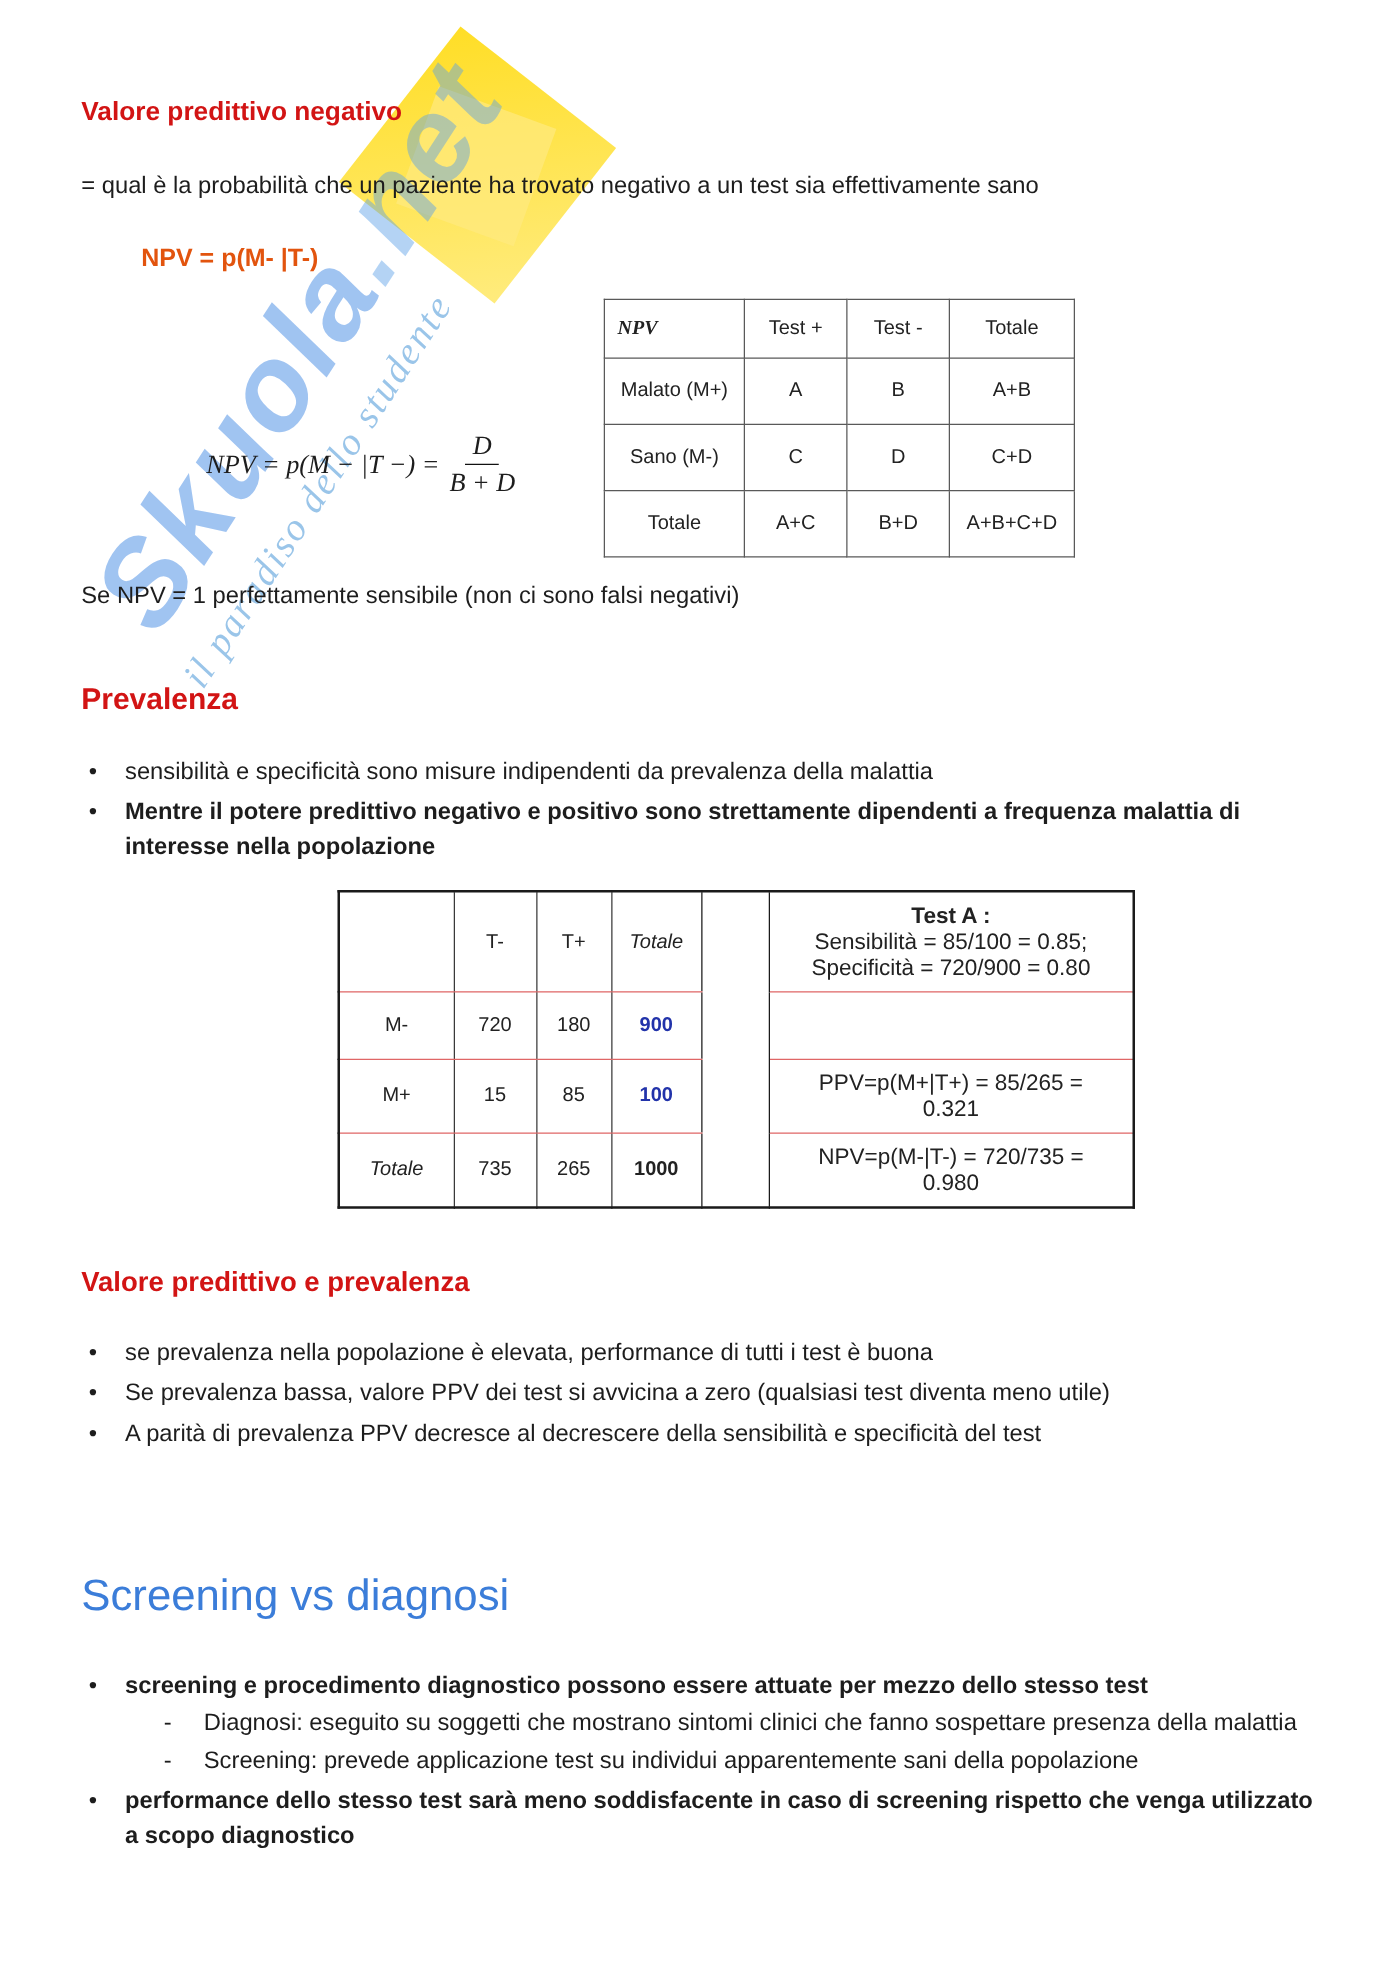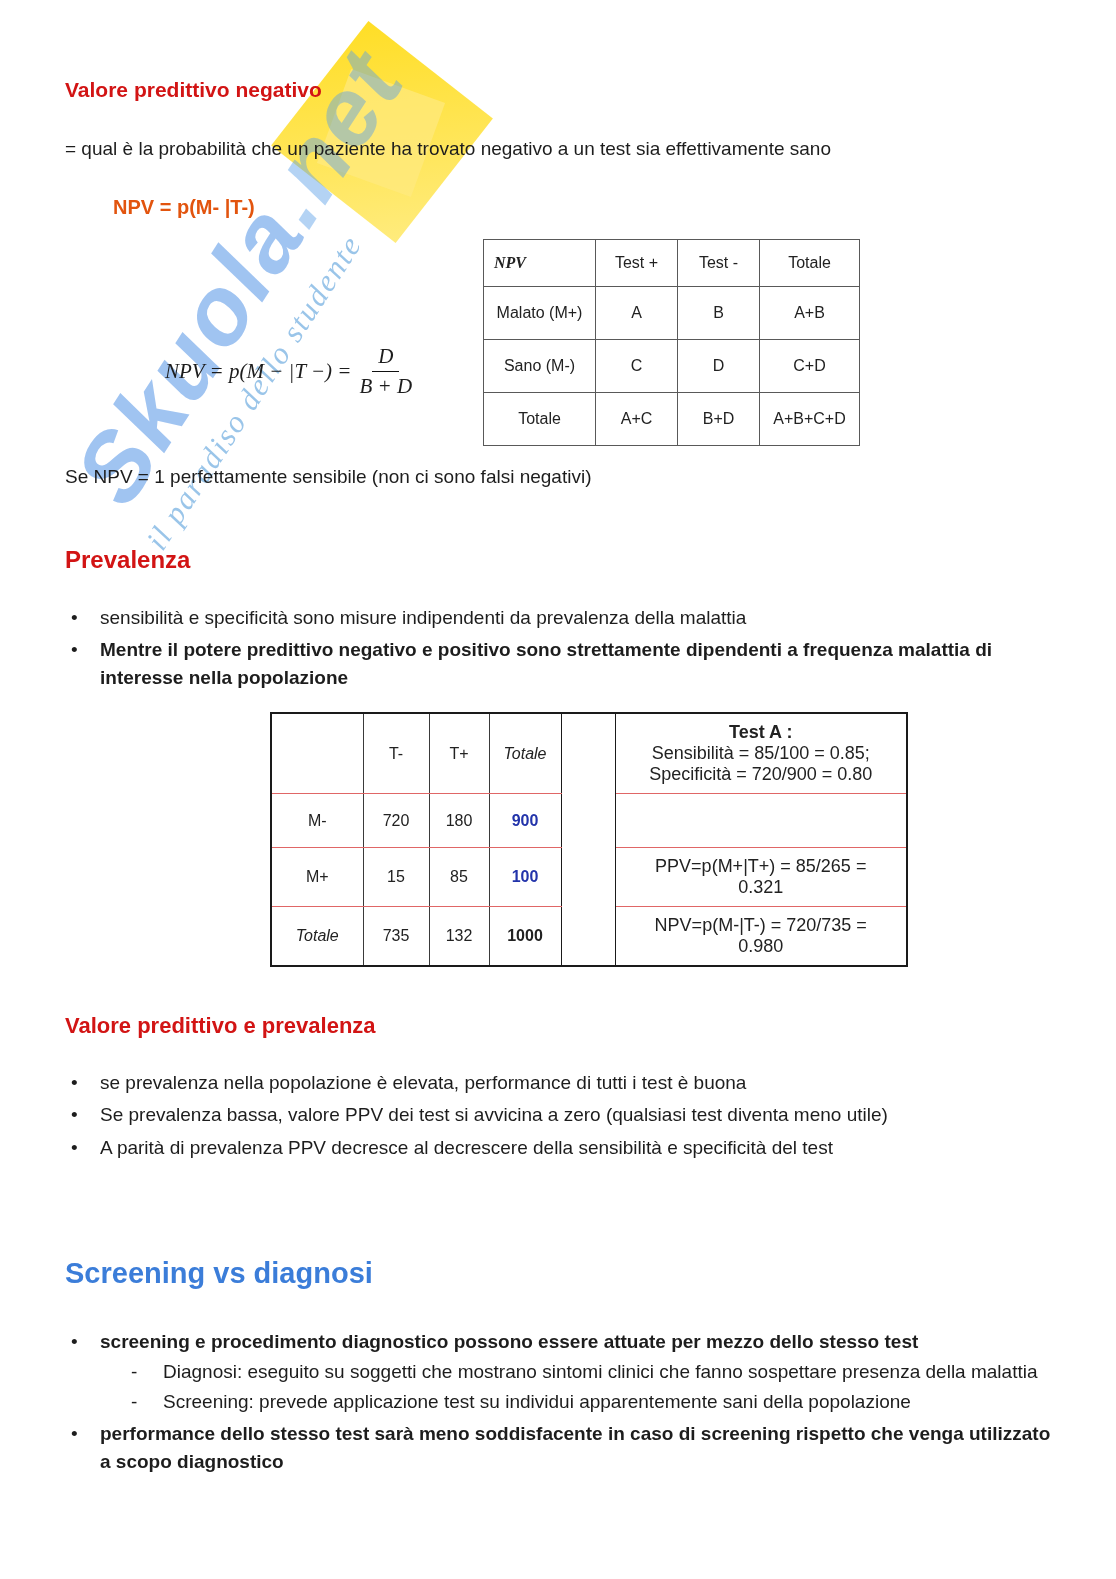--- a/index.html
+++ b/index.html
@@ -55,21 +55,21 @@
     font-size:31px;font-style:italic;
     color:#79b2e2;opacity:.75;white-space:nowrap;letter-spacing:2px;
   }
   
   .h-red{
     color:var(--heading-red);font-weight:bold;font-size:21px;margin:0;
   }
   .h-red.h-prevalenza{font-size:24px;margin-top:58px;}
   .h-red.h-valpre{font-size:22px;margin-top:46px;}
   .h-blue{
-    color:var(--screening-blue);font-weight:bold;font-size:29px;
+    color:var(--screening-blue);font-weight:normal;font-size:35px;
     margin:95px 0 12px 0;
   }
   .body-text{font-size:19px;line-height:1.42;margin:34px 0 0 0;}
   .npv-label{
     color:var(--npv-orange);font-weight:bold;font-size:20px;margin-top:33px;margin-left:48px;
   }
   .note-text{font-size:19px;margin-top:20px;}
   
   .npv-row{display:flex;margin-top:20px;}
   .formula{
@@ -225,21 +225,21 @@
       <td class="lab c v hr">M+</td>
       <td class="ctm c v hr">15</td>
       <td class="ctp c v hr">85</td>
       <td class="ctot c hr blue-bold">100</td>
       <td class="spacer"></td>
       <td class="notes hr">PPV=p(M+|T+) =  85/265 = 0.321</td>
     </tr>
     <tr class="r-data">
       <td class="lab c v ital">Totale</td>
       <td class="ctm c v">735</td>
-      <td class="ctp c v">132</td>
+      <td class="ctp c v">265</td>
       <td class="ctot c blk-bold">1000</td>
       <td class="spacer"></td>
       <td class="notes">NPV=p(M-|T-) = 720/735 = 0.980</td>
     </tr>
   </tbody>
     </table>
 
   <h2 class="h-red h-valpre">Valore predittivo e prevalenza</h2>
 
   <div class="bullets">

